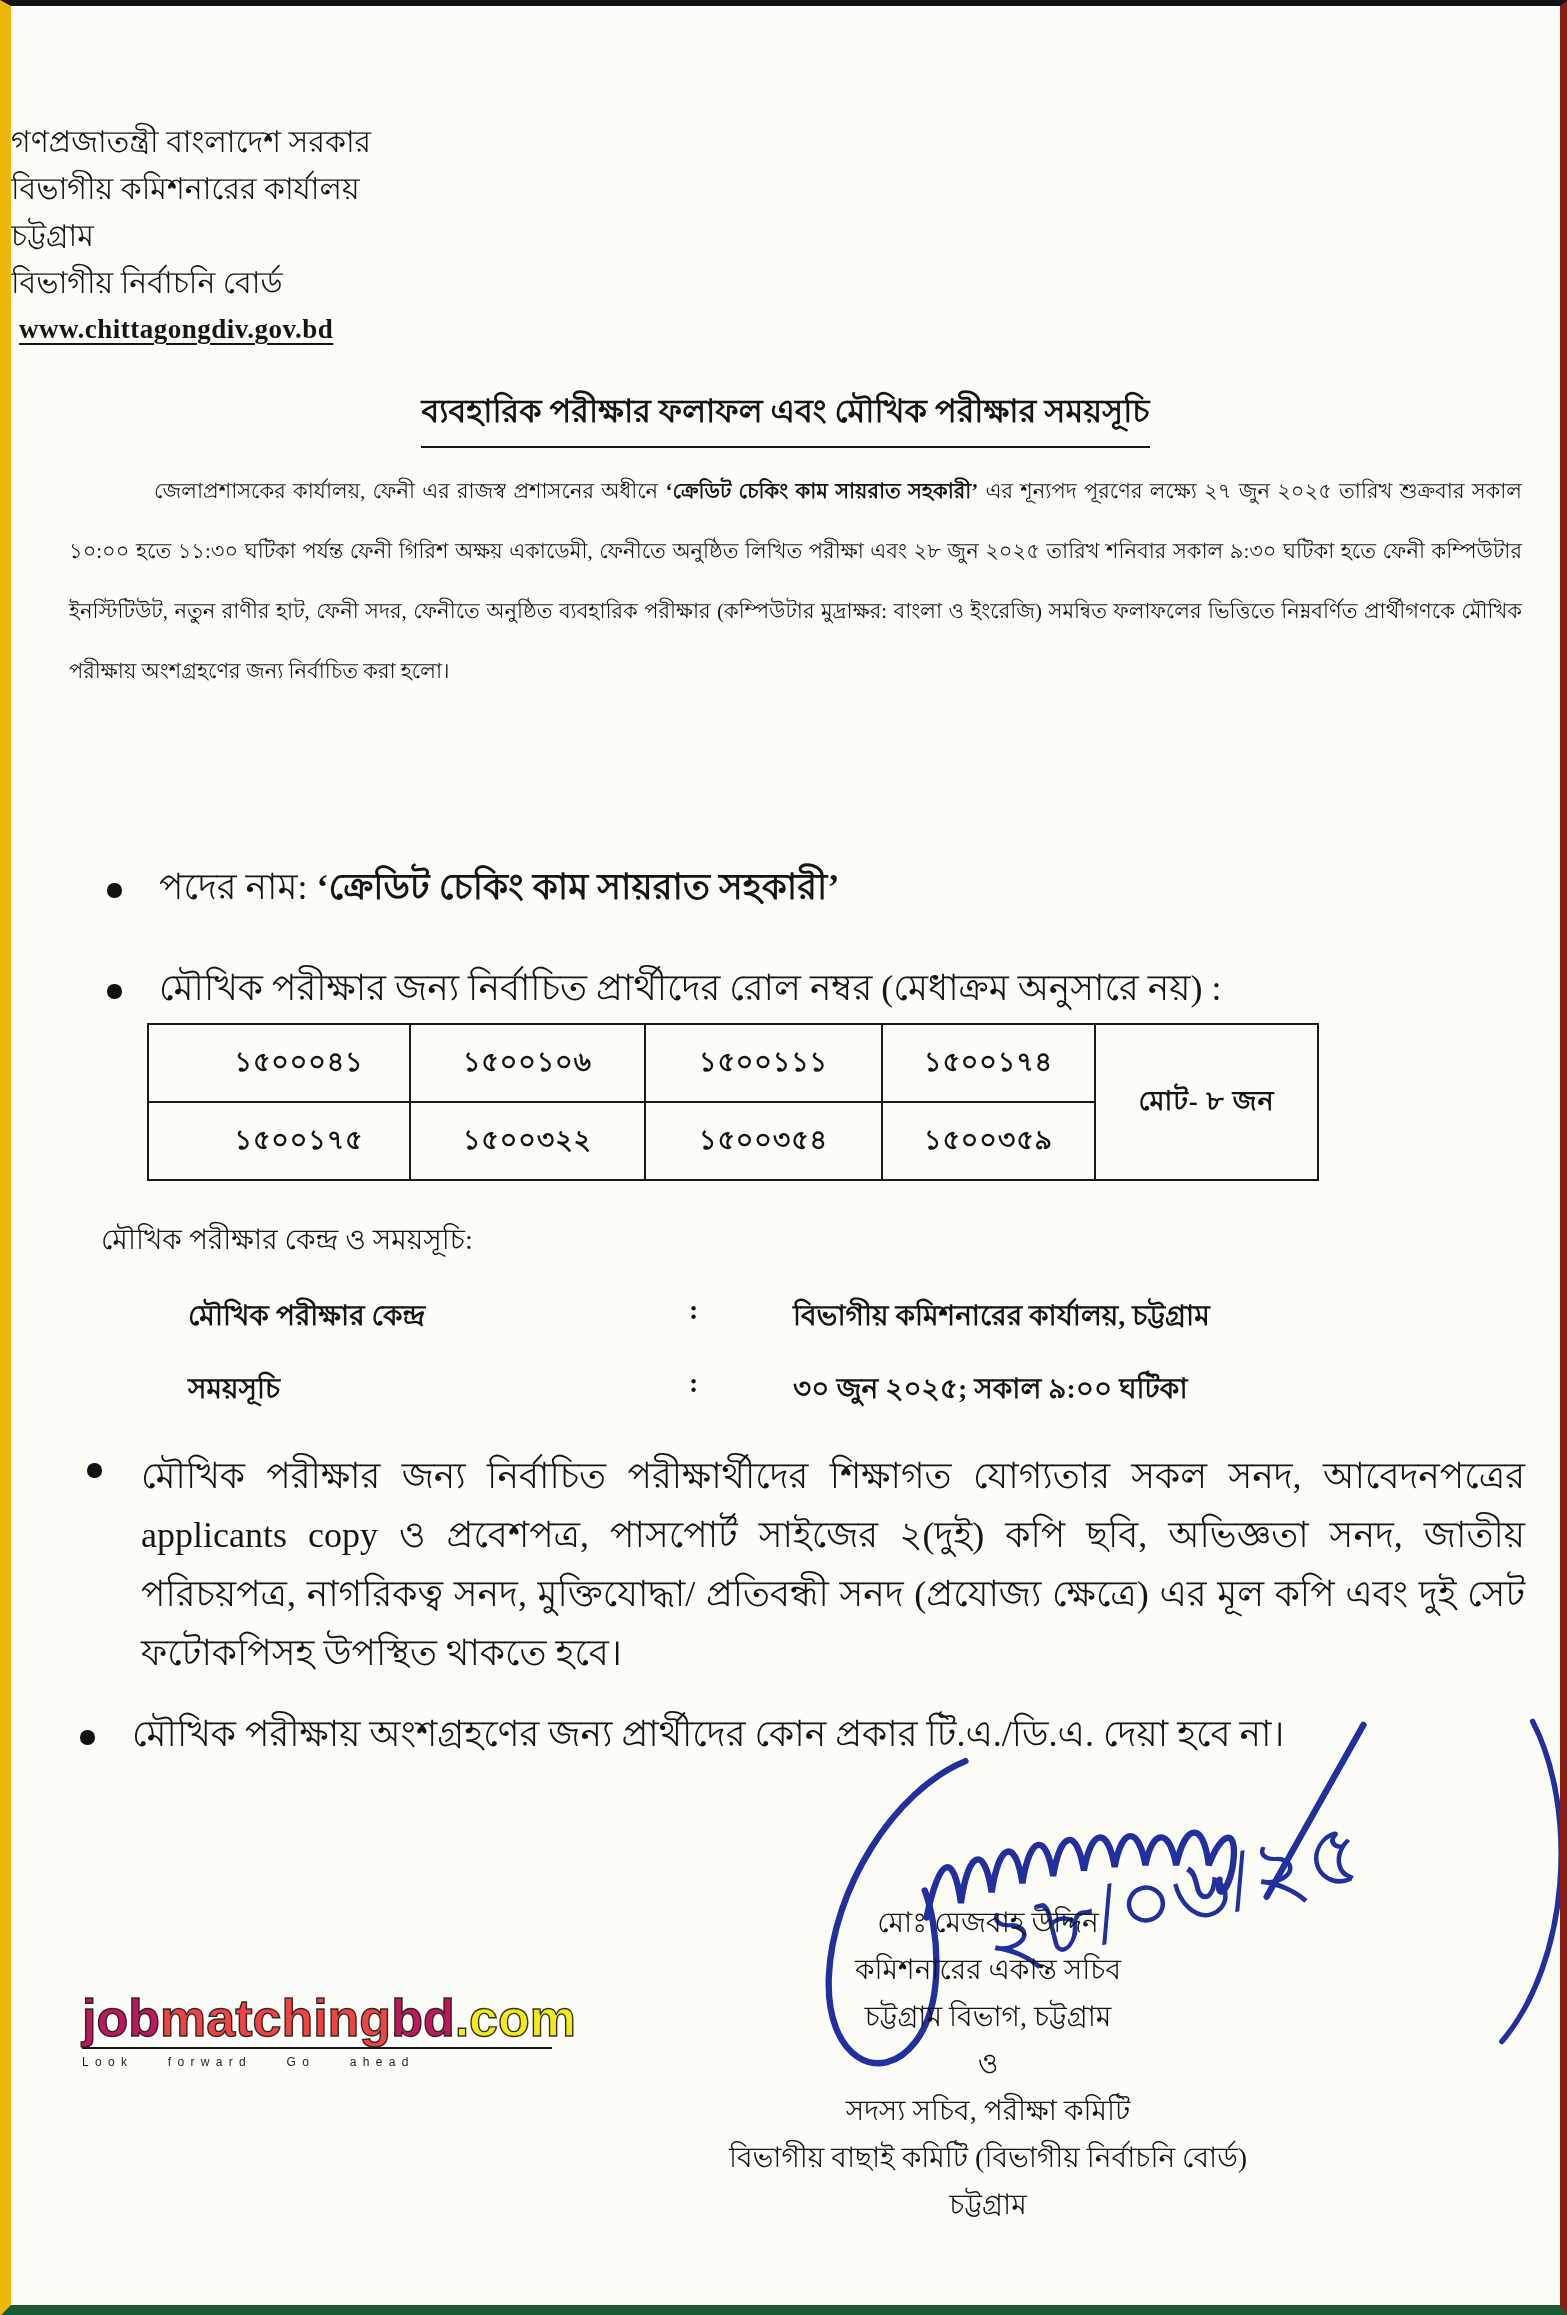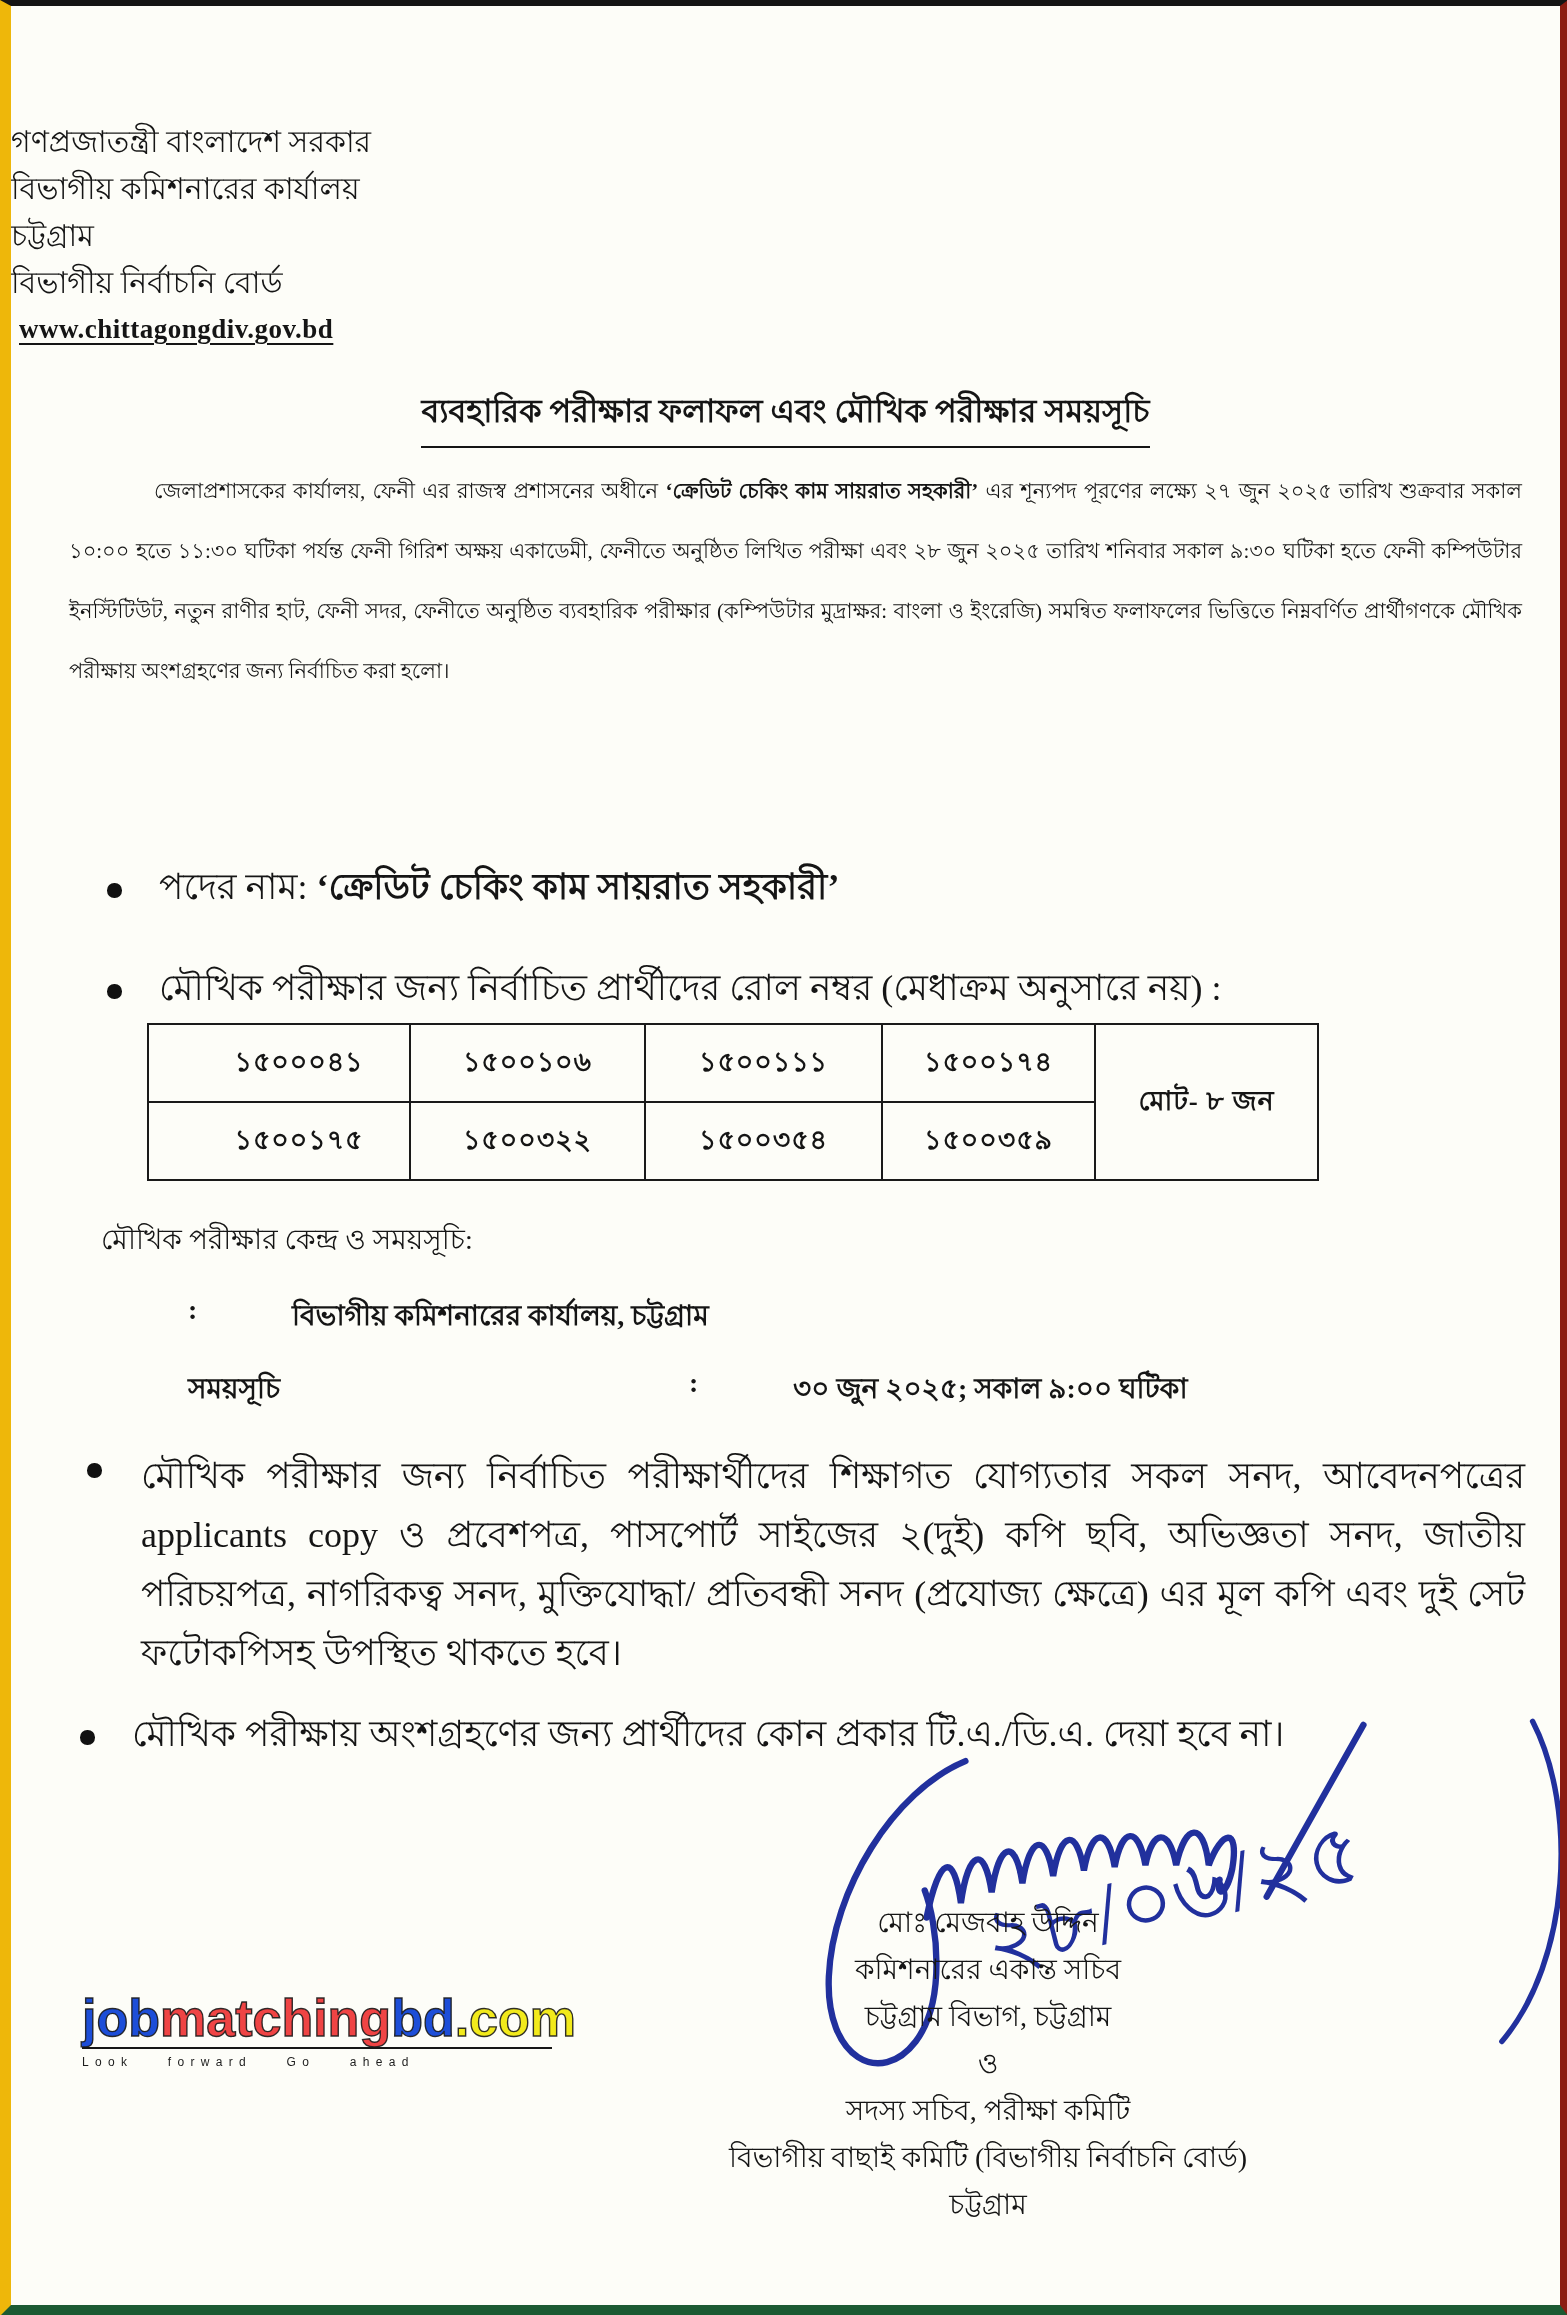--- a/index.html
+++ b/index.html
@@ -93,21 +93,21 @@
   }
 
   
   .watermark{ top:1985px; left:71px; width:470px; }
   .brand{
     font-family:"Liberation Sans","DejaVu Sans",sans-serif;
     font-weight:800; font-size:52px; line-height:54px; letter-spacing:0px;
     -webkit-text-stroke:1.4px rgba(25,25,25,.9);
     white-space:nowrap;
   }
-  .brand .g{ color:#1d4ed8; }
+  .brand .g{ color:#be185d; }
   .brand .r{ color:#ef4444; }
   .brand .y{ color:#f2ea1b; }
   .tagline{
     margin-top:1.8px; border-top:2.7px solid #161616; padding-top:6.3px;
     font-family:"Liberation Sans","DejaVu Sans",sans-serif;
     font-size:12px; letter-spacing:6.3px; word-spacing:25px; color:#1d1d1d;
     white-space:nowrap;
   }
 </style>
 </head>
@@ -159,20 +159,21 @@
         <td class="c3">১৫০০৩৫৪</td>
         <td class="c4">১৫০০৩৫৯</td>
       </tr>
     </tbody>
       </table>
   </div>
 
   <div class="abs sched-heading">মৌখিক পরীক্ষার কেন্দ্র ও সময়সূচি:</div>
 
   <div class="abs sched-row sr1">
+    <div class="lab">মৌখিক পরীক্ষার কেন্দ্র</div>
     <div class="col">:</div>
     <div class="val">বিভাগীয় কমিশনারের কার্যালয়, চট্টগ্রাম</div>
   </div>
 
   <div class="abs sched-row sr2">
     <div class="lab">সময়সূচি</div>
     <div class="col">:</div>
     <div class="val">৩০ জুন ২০২৫; সকাল ৯:০০ ঘটিকা</div>
   </div>
 

